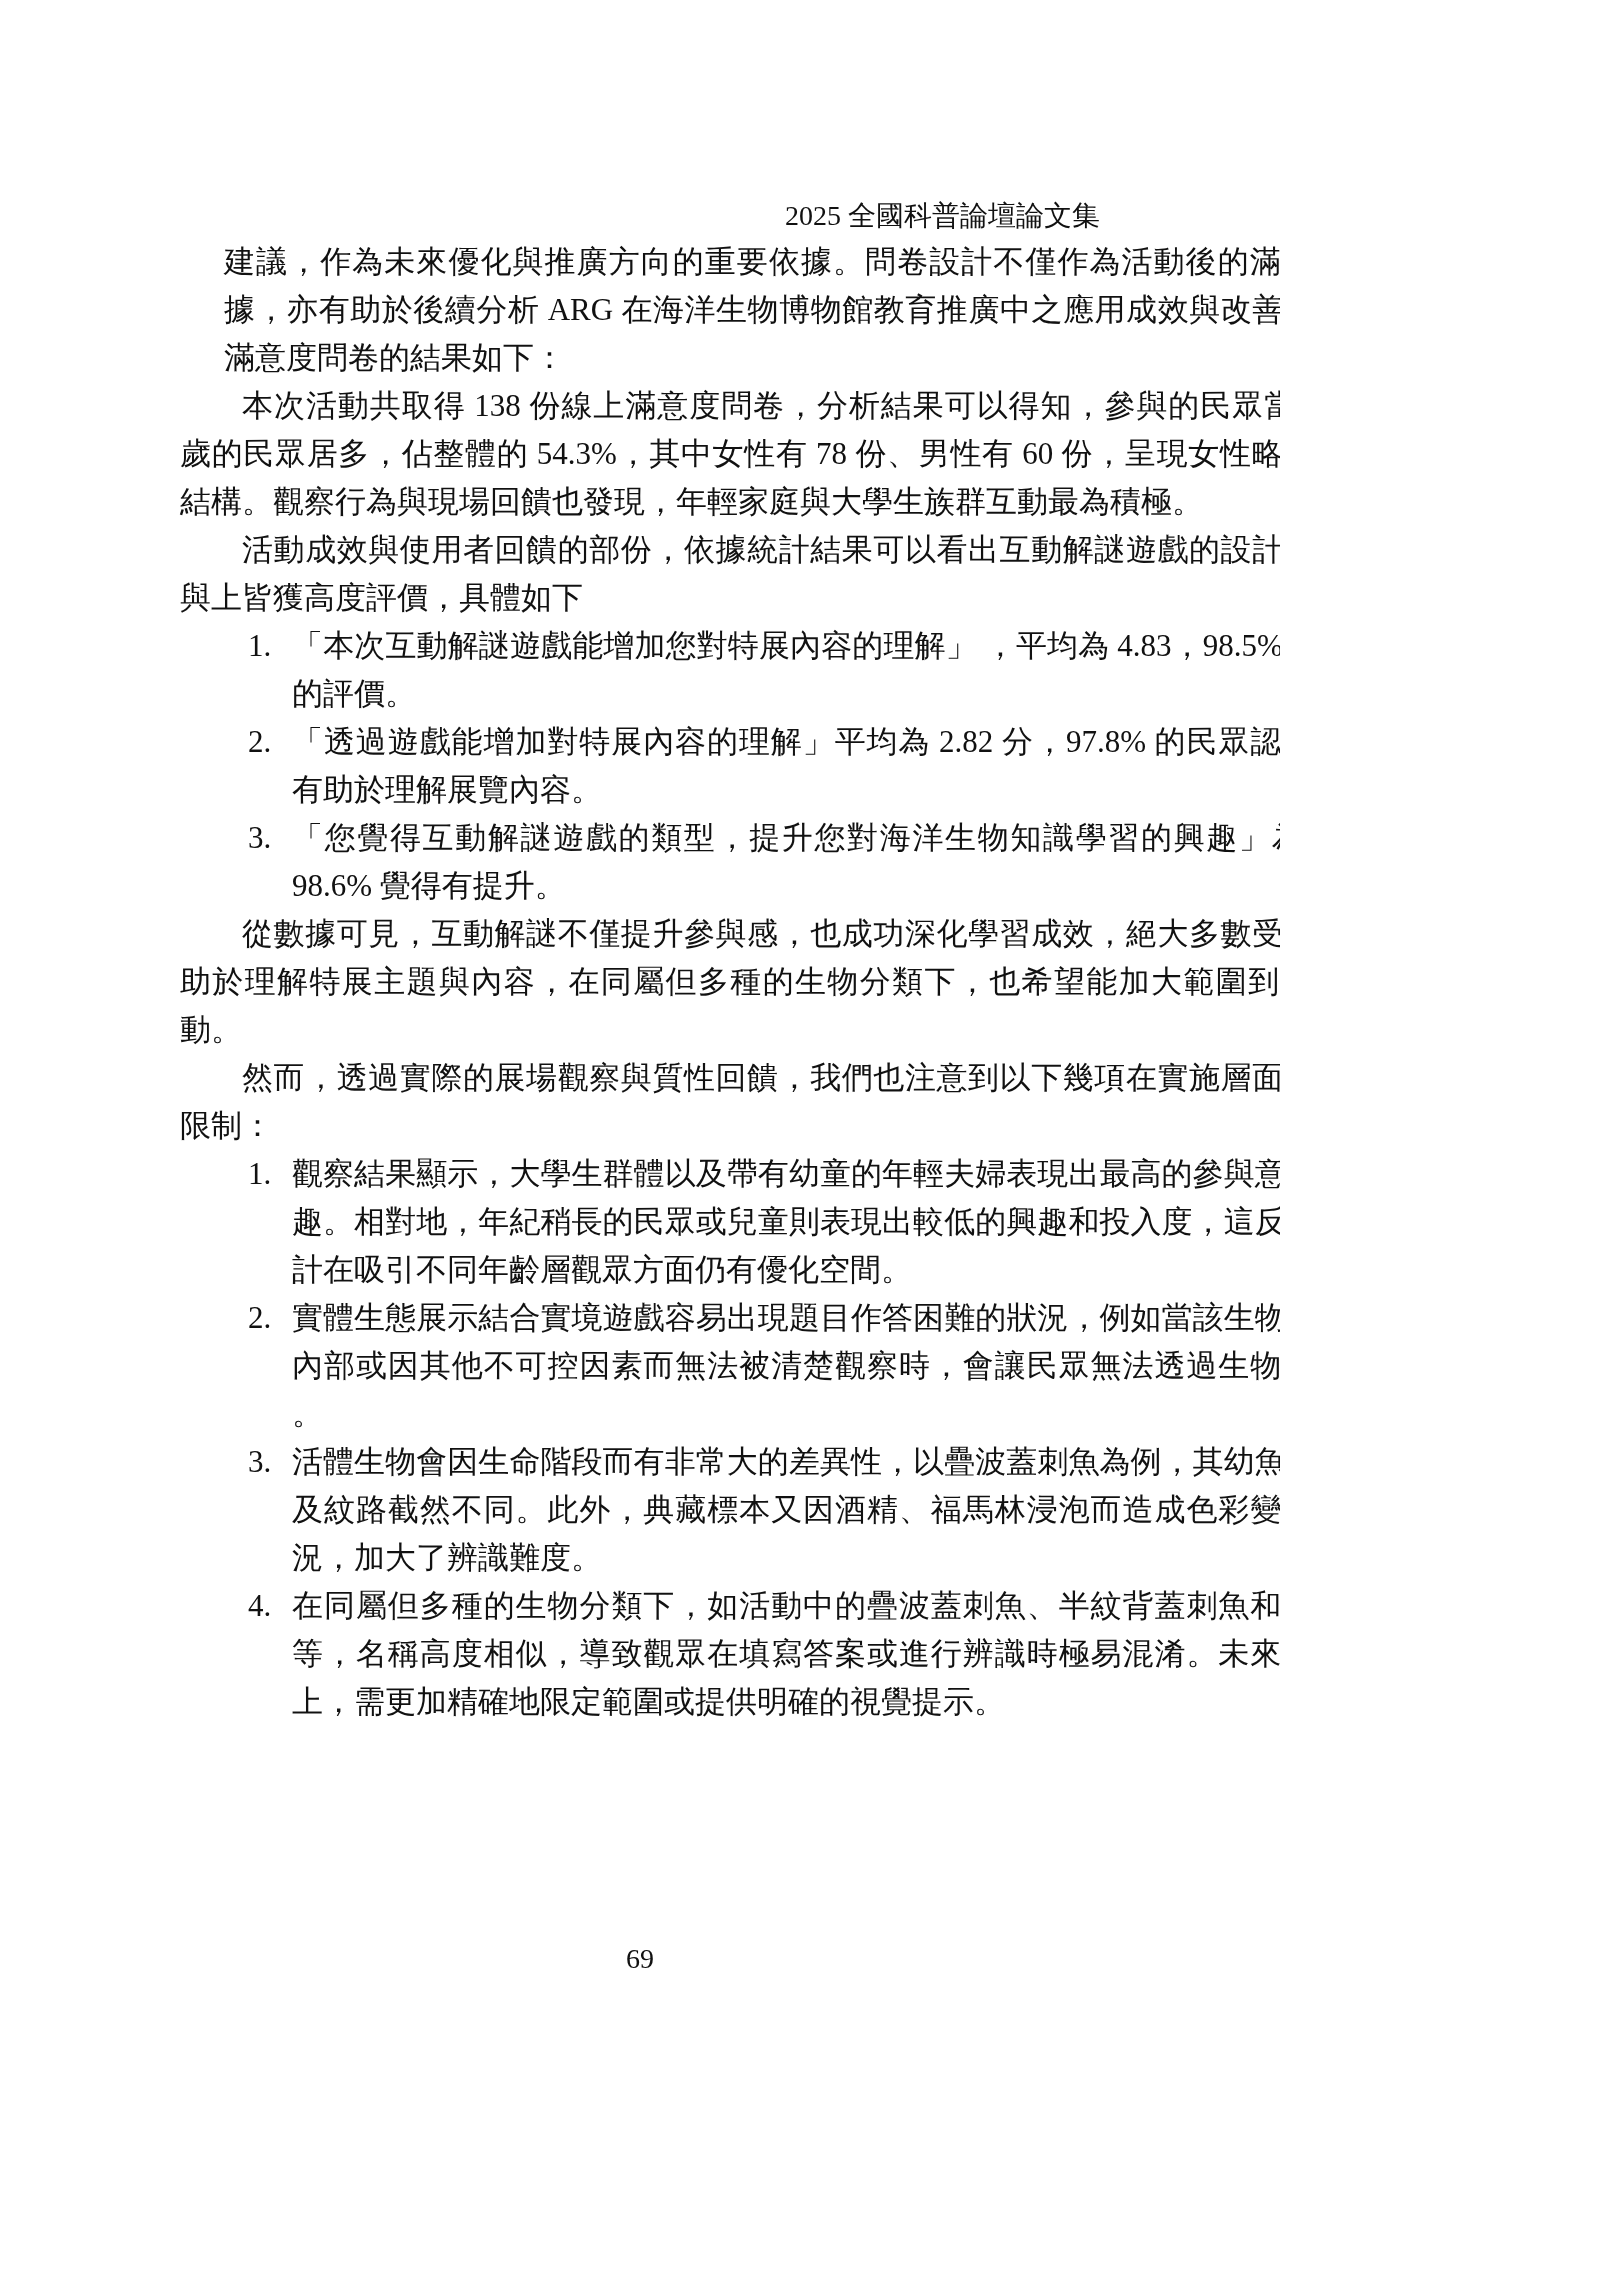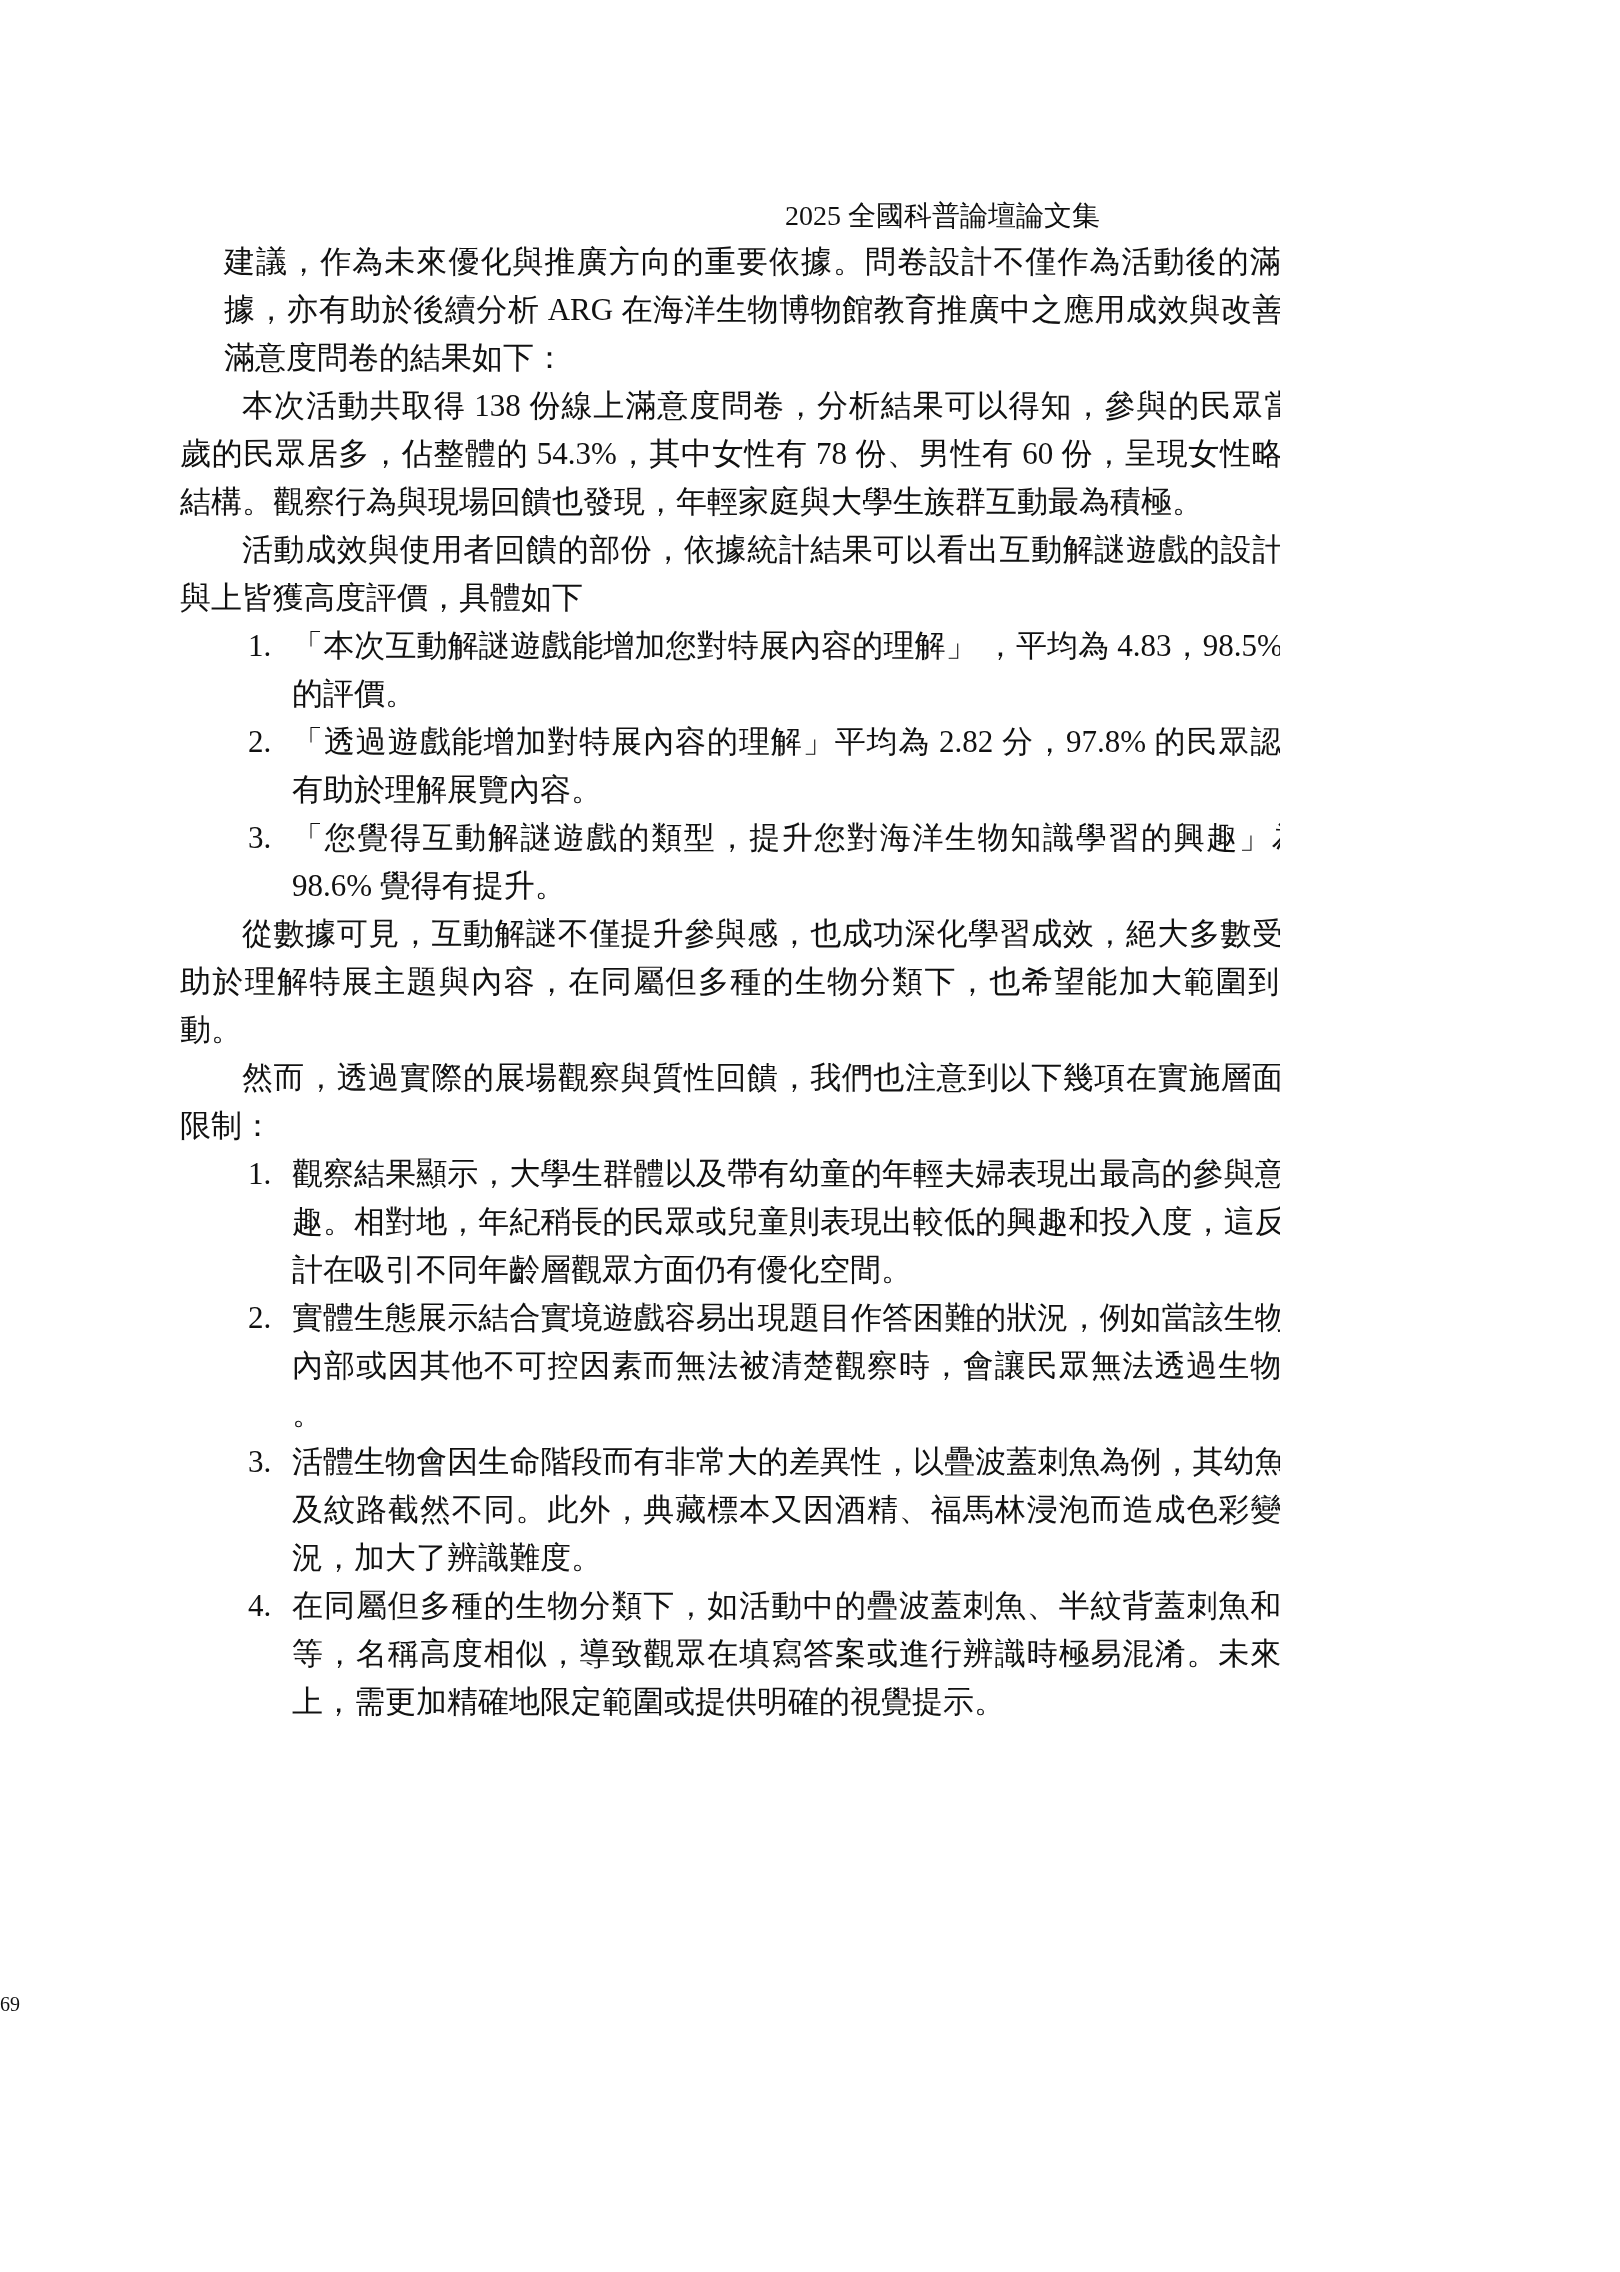--- a/index.html
+++ b/index.html
@@ -42,24 +42,25 @@
     padding-left: 112px;
   }
   ol.list li .num {
     position: absolute;
     left: 68px;
     top: 0;
     font-size: 31px;
   }
   .footer {
     position: absolute;
-    top: 1993px;
+    top: 1943px;
     left: 0;
     width: 100%;
-    font-size: 20px;
+    text-align: center;
+    font-size: 28px;
     color: #111111;
   }
 </style>
 </head>
 <body>
 
 <div class="page">
 
   <div class="header">
     <span>2025 全國科普論壇論文集</span>

